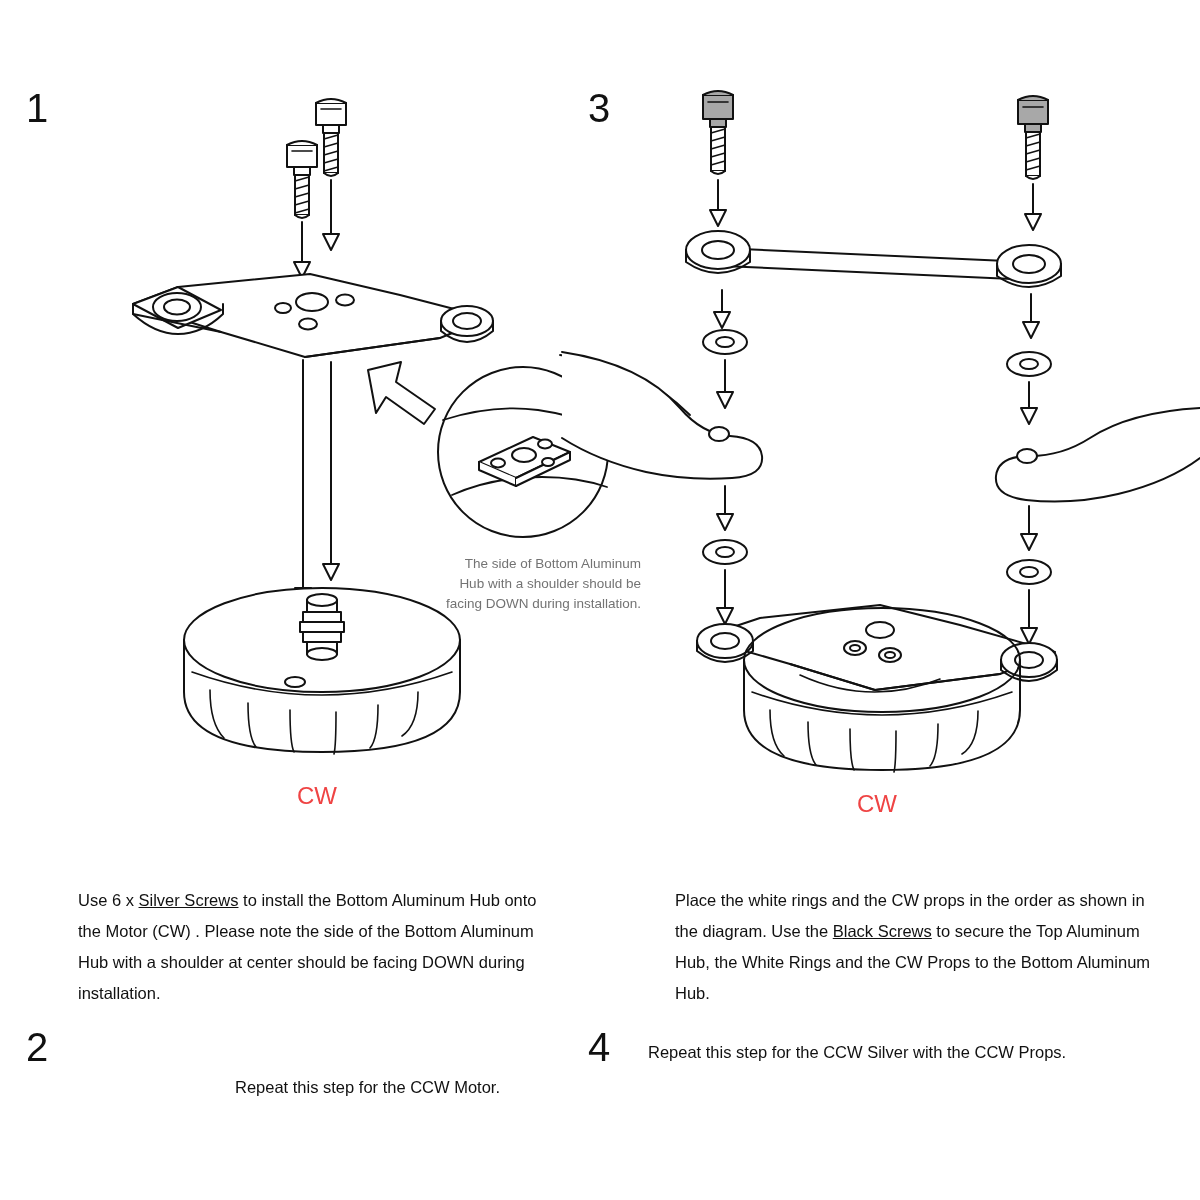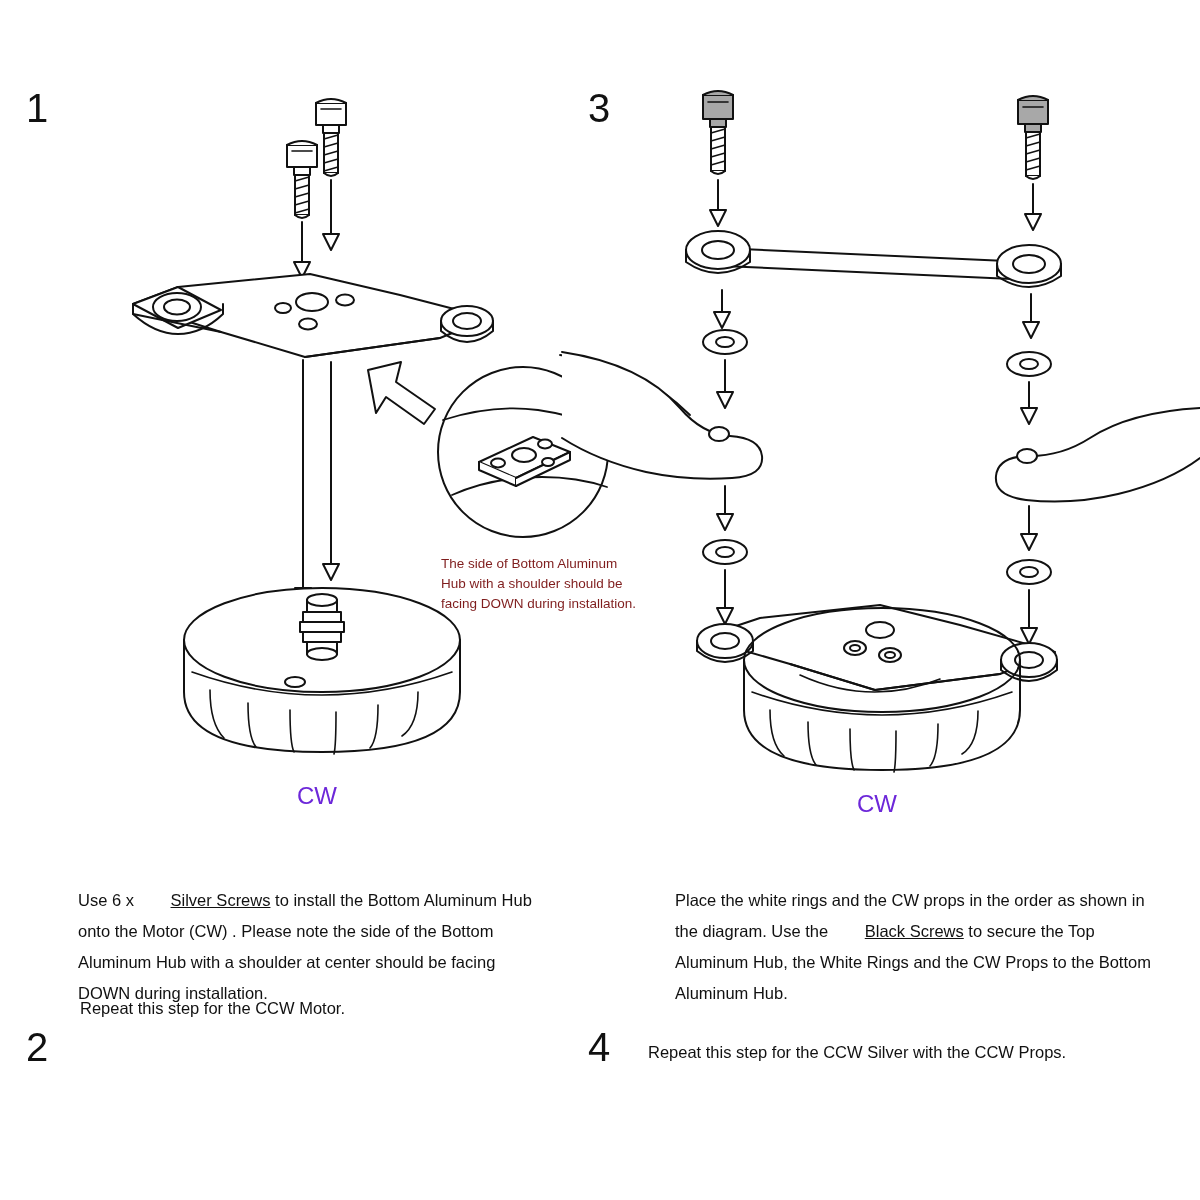--- a/index.html
+++ b/index.html
@@ -36,44 +36,45 @@
 
   .caption {
     position: absolute;
     font-size: 16.5px;
     line-height: 31px;
     color: #111;
     white-space: pre-wrap;
   }
   #cap1 { left: 78px; top: 885px; width: 470px; }
   #cap3 { left: 675px; top: 885px; width: 490px; }
-  #cap2 { left: 80px; top: 993px; width: 420px; }
+  #cap2 { left: 80px; top: 1072px; width: 420px; text-align: right; }
   #cap4 { left: 648px; top: 1037px; width: 500px; }
 
-  .caption u { text-decoration: underline; margin-left: 32px; }
+  .caption u { text-decoration: underline; }
 
   .callout-text {
     position: absolute;
     left: 441px;
     top: 554px;
     width: 200px;
     font-size: 13.5px;
     line-height: 20px;
-    color: #7f1d1d;
+    color: #737373;
+    text-align: right;
   }
 
   .svg-layer {
     position: absolute;
     left: 0; top: 0;
     width: 1200px; height: 1200px;
   }
   .lbl-cw {
     position: absolute;
     font-size: 24px;
-    color: #6d28d9;
+    color: #ef4444;
   }
   #cw1 { left: 297px; top: 782px; }
   #cw2 { left: 857px; top: 790px; }
 </style>
 </head>
 <body>
 
 <div class="page">
 
   <svg class="svg-layer" viewBox="0 0 1200 1200" xmlns="http://www.w3.org/2000/svg">

